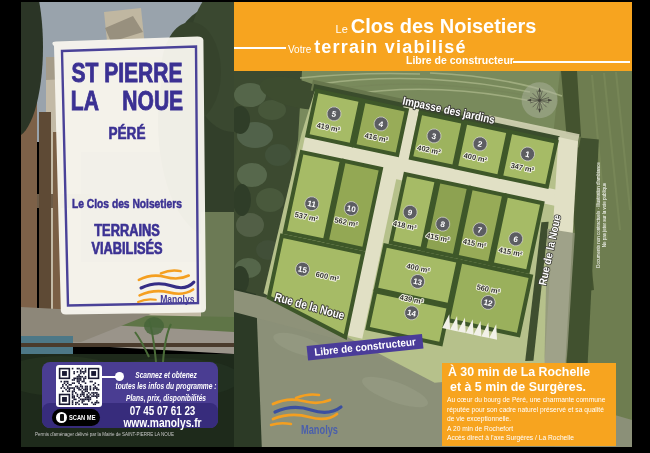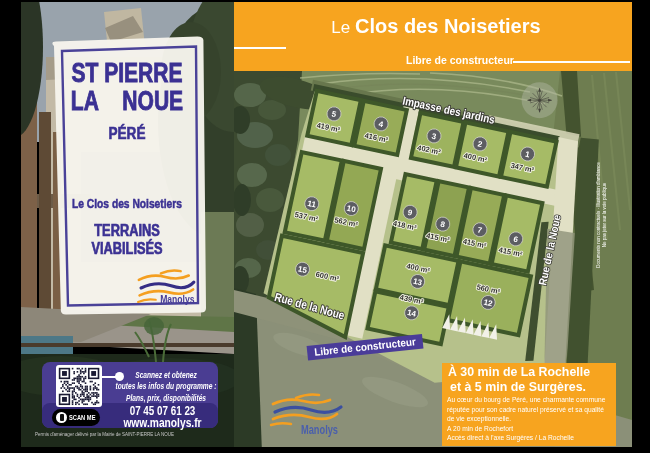--- a/index.html
+++ b/index.html
@@ -83,24 +83,25 @@
     <path d="M 8 19 Q 26 10 44 15 T 76 13" stroke="#f49f20" stroke-width="3.6"></path>
     <path d="M 11 30 Q 32 20 52 27 T 83 22" stroke="#352d85" stroke-width="4.2"></path>
     <path d="M 9 40 Q 29 31 49 36 T 82 32" stroke="#f49f20" stroke-width="3.6"></path>
     <path d="M 7 49 Q 18 44 31 46" stroke="#f49f20" stroke-width="3"></path>
   </g>
   <text x="37" y="51" font-size="15" font-weight="bold" fill="#453b99" textLength="47" lengthAdjust="spacingAndGlyphs">Manolys</text>
 </svg>
 
 <div class="abs" style="left:234px;top:2px;width:398px;height:445px;background:#f7a41f;"></div>
 
-<div class="abs" style="left:296px;top:15px;width:280px;text-align:center;color:#fff;font-size:20px;font-weight:bold;"><span style="font-size:17px;font-weight:normal;">Le </span>Clos des Noisetiers</div>
+<div class="abs" style="left:296px;top:15px;width:280px;text-align:center;color:#fff;font-size:20px;font-weight:bold;"><span style="font-size:11px;font-weight:normal;">Le </span>Clos des Noisetiers</div>
 
 <div class="abs" style="left:234px;top:47px;width:52px;height:1.5px;background:#fff;"></div>
 
+<div class="abs" style="left:288px;top:37px;color:#fff;"><span style="font-size:10px;">Votre </span><span style="font-size:18px;font-weight:bold;letter-spacing:1.2px;">terrain viabilisé</span></div>
 
 <div class="abs" style="left:380px;top:53.5px;width:160px;text-align:center;color:#fff;font-size:10.5px;font-weight:bold;">Libre de constructeur</div>
 
 <div class="abs" style="left:513px;top:61px;width:117px;height:1.5px;background:#fff;"></div>
 
 <svg class="abs" style="left:234px;top:71px" width="398" height="376" viewBox="234 71 398 376">
 
   <rect x="234" y="71" width="398" height="376" fill="#7d8a5e"></rect>
 
   <rect x="234" y="71" width="398" height="90" fill="#798a5c"></rect>

